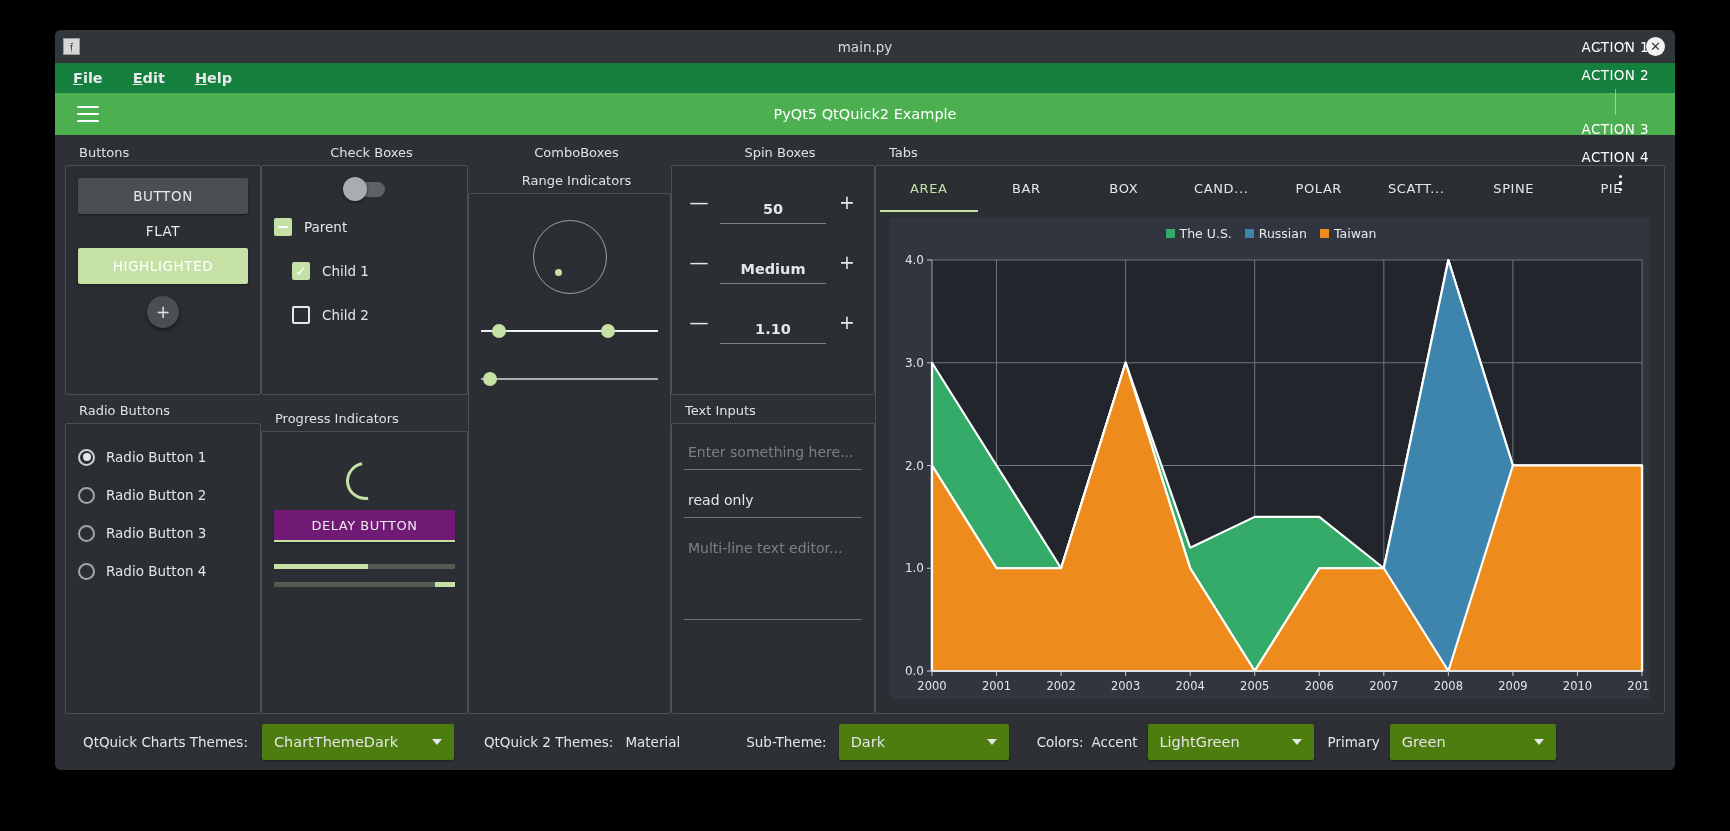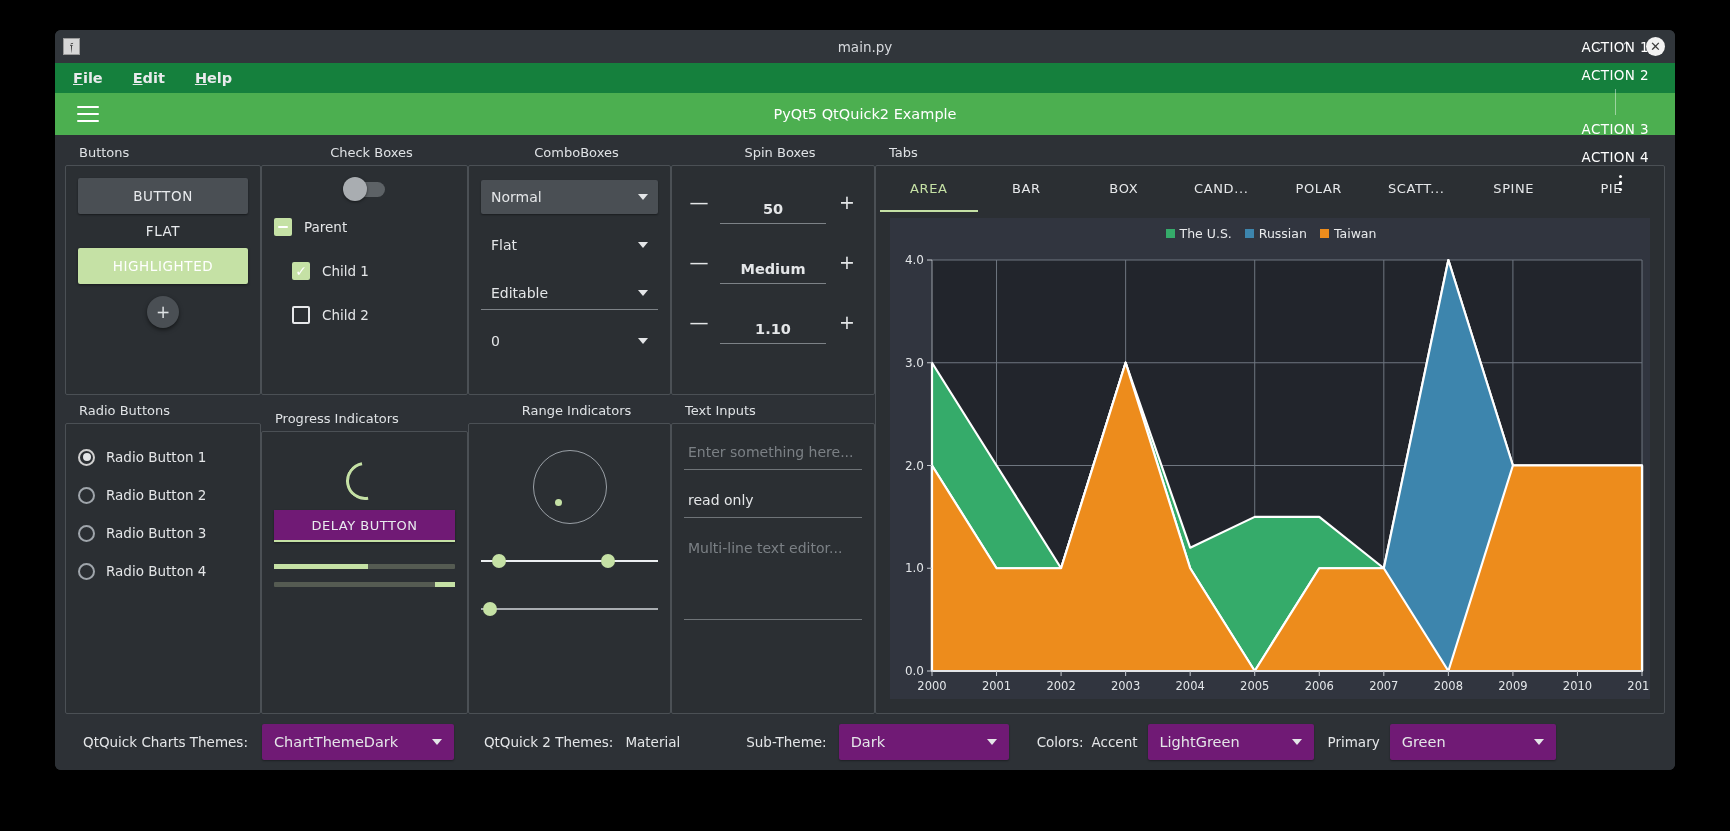--- a/index.html
+++ b/index.html
@@ -391,21 +391,21 @@
     height: 56px;
     background: #2d3136;
     display: flex; align-items: center;
     padding: 0 18px;
     gap: 0;
     flex: 0 0 auto;
   }
   .bb-label { color: #e4e6e8; font-size: 13.5px; white-space: nowrap; }
   .bb-combo {
     height: 36px;
-    background: #701a75;
+    background: #4d7c0f;
     border-radius: 2px;
     display: flex; align-items: center;
     padding: 0 12px;
     color: #e4e6e8; font-size: 14.5px;
     position: relative;
     cursor: default;
     box-shadow: 0 1px 2px rgba(0,0,0,.35);
   }
   .bb-combo .caret {
     position: absolute; right: 12px; top: 50%; transform: translateY(-50%);
@@ -533,43 +533,20 @@
                 </div>
               <div class="pbar2">
                   <span class="chunk" id="pb-chunk" style="left: 89%; width: 11%;"></span>
                 </div>
             </div>
           </div>
         </div>
 
         <div class="col c-combos">
           <div class="group-label" style="text-align:center">ComboBoxes</div>
-          <div class="frame stack-top">
-            <div class="pad" style="padding-top:14px">
-              <div class="combo raised">
-                <span>Normal</span>
-                <span class="caret"></span>
-              </div>
-              <div class="combo-gap"></div>
-              <div class="combo">
-                <span>Flat</span>
-                <span class="caret"></span>
-              </div>
-              <div class="combo-gap"></div>
-              <div class="combo underline">
-                <span>Editable</span>
-                <span class="caret"></span>
-              </div>
-              <div class="combo-gap"></div>
-              <div class="combo">
-                <span>0</span>
-                <span class="caret"></span>
-              </div>
-            </div>
-          </div>
           <div class="group-label" style="margin-top:6px; text-align:center">Range Indicators</div>
           <div class="frame stack-bot">
             <div class="pad">
               <div class="dial-wrap">
                   <div class="dial">
                     <span class="handle"></span>
                   </div>
                 </div>
               <div class="slider">
                 <span class="track"></span>

